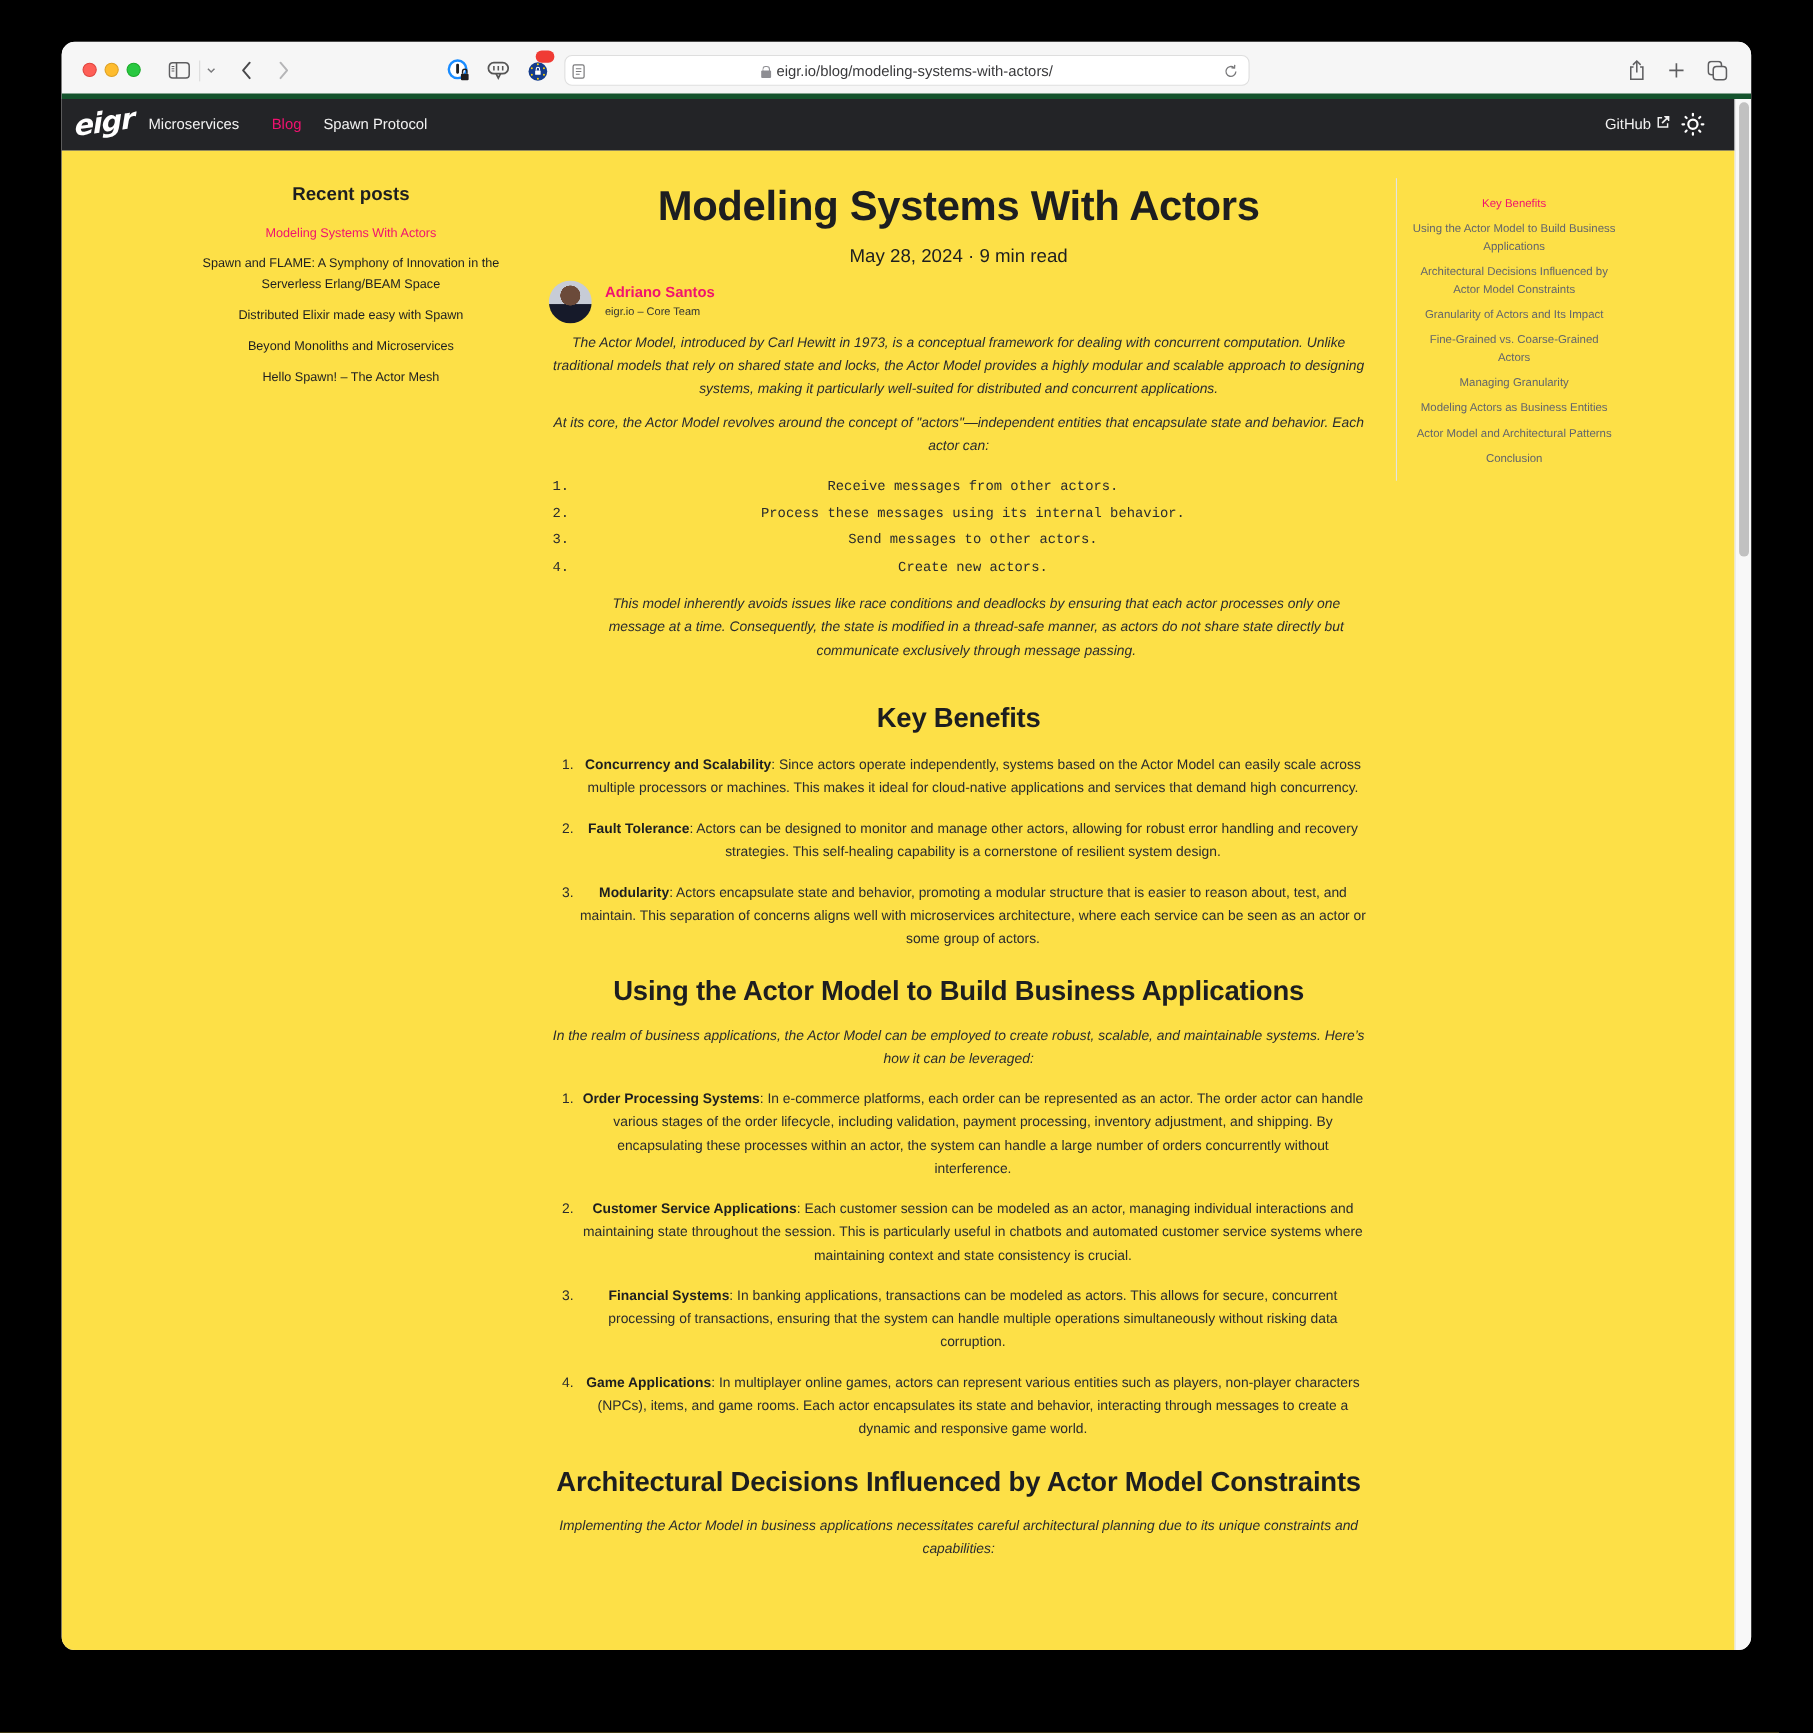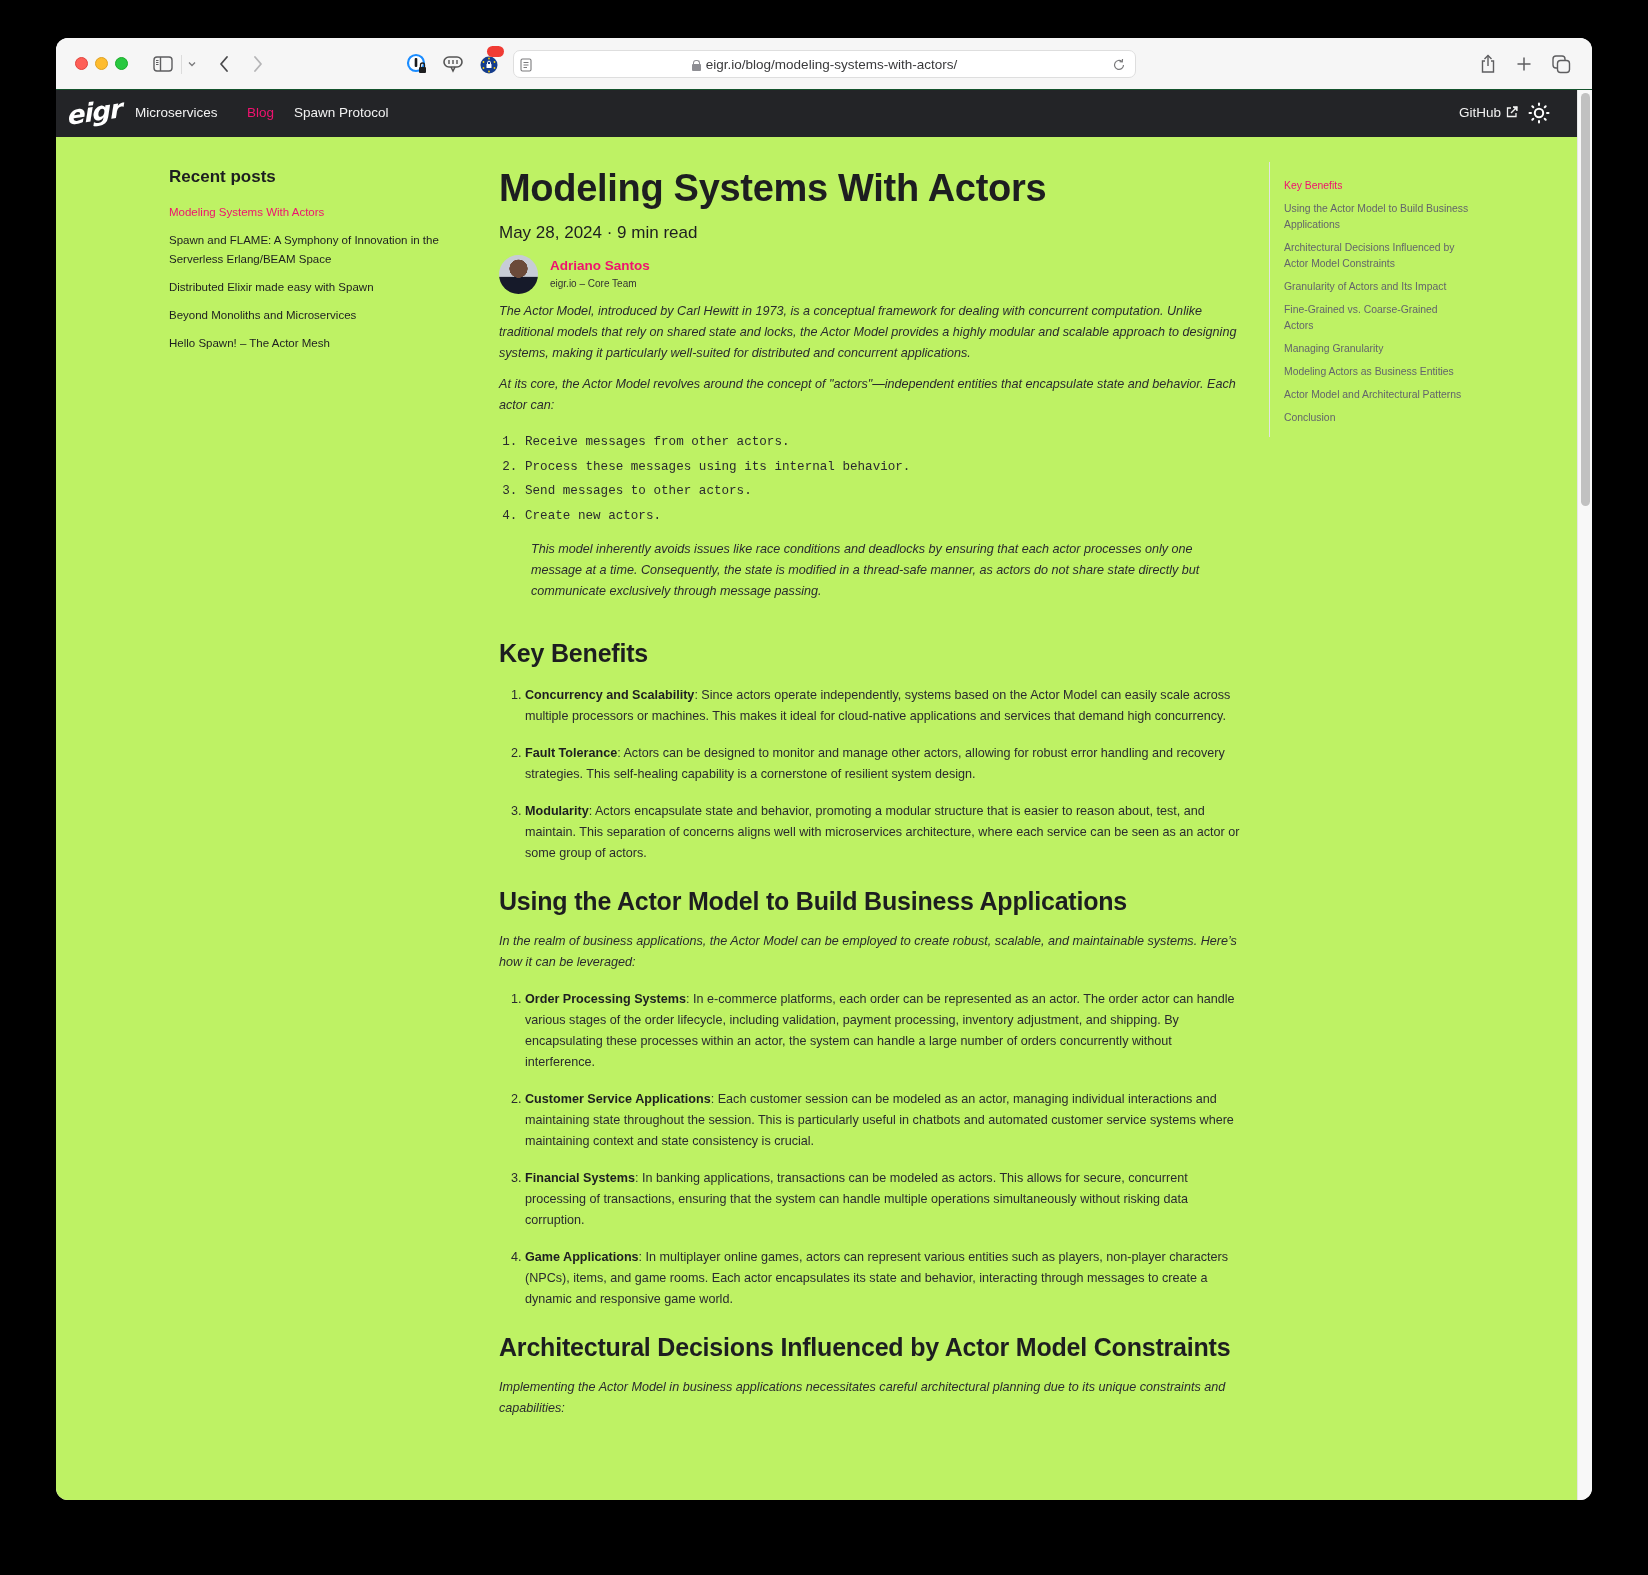--- a/index.html
+++ b/index.html
@@ -4,21 +4,21 @@
 <style>
   * { box-sizing: border-box; margin: 0; padding: 0; }
   html, body { width: 1648px; height: 1575px; background: #000; overflow: hidden; }
   body { font-family: "Liberation Sans", "DejaVu Sans", sans-serif; color: #1d1e20; position: relative; }
 
   .window { position: absolute; left: 56px; top: 38px; width: 1536px; height: 1462px;
     background: #fff; border-radius: 12px; overflow: hidden; }
 
   
   .toolbar { position: absolute; left: 0; top: 0; width: 100%; height: 52px; background: #f6f6f6;
-    border-bottom: 1px solid #14532d; }
+    border-bottom: 5px solid #14532d; }
   .traffic { position: absolute; top: 19px; width: 13px; height: 13px; border-radius: 50%; }
   .t-red { left: 19px; background: #fe5f57; border: 0.5px solid #e0443e; }
   .t-yellow { left: 39px; background: #febc2e; border: 0.5px solid #dea123; }
   .t-green { left: 59px; background: #28c840; border: 0.5px solid #1aab29; }
   .tb-icon { position: absolute; top: 14px; height: 24px; display: flex; align-items: center; justify-content: center; color: #5e5e60; }
   .tb-icon svg { display: block; }
   .sep { position: absolute; left: 125px; top: 17px; width: 1px; height: 19px; background: #dcdcdc; }
 
   .urlbar { position: absolute; left: 457px; top: 12px; width: 623px; height: 28px; background: #fff;
     border: 1px solid #dedede; border-radius: 7px; }
@@ -36,21 +36,21 @@
   .nav-link.active { color: #f0126f; }
   .github { position: absolute; left: 1403px; top: 15px; font-size: 13.5px; color: #f2f2f2; }
   .ext-icon { position: absolute; left: 1450px; top: 14px; width: 12px; height: 12px; }
   .sun-icon { position: absolute; left: 1472px; top: 12px; width: 22px; height: 22px; }
 
   
   .scroll-track { position: absolute; left: 1521px; top: 52px; width: 15px; height: 1410px; background: #f8f8f8; border-left: 1px solid #e6e6e6; }
   .scroll-thumb { position: absolute; left: 3px; top: 3px; width: 9px; height: 413px; background: #c1c1c1; border-radius: 5px; }
 
   
-  .content { position: absolute; left: 0; top: 99px; width: 1521px; height: 1363px; overflow: hidden; background: #bef264; }
+  .content { position: absolute; left: 0; top: 99px; width: 1521px; height: 1363px; overflow: hidden; background: #fde047; text-align: center; }
 
   .recent { position: absolute; left: 113px; top: 30px; width: 300px; }
   .recent h3 { font-size: 17px; font-weight: bold; color: #1d1e20; margin-bottom: 16px; }
   .recent li { list-style: none; font-size: 11.5px; line-height: 19px; color: #1d1e20; margin-bottom: 9px; }
   .recent li.active { color: #f0126f; }
 
   .main { position: absolute; left: 443px; top: 28px; width: 745px; }
   .main h1 { font-size: 38px; font-weight: bold; line-height: 46px; color: #1d1e20; letter-spacing: -0.3px; }
   .meta { font-size: 17px; color: #1d1e20; margin-top: 12px; }
   .author { position: relative; height: 44px; margin-top: 12px; }

